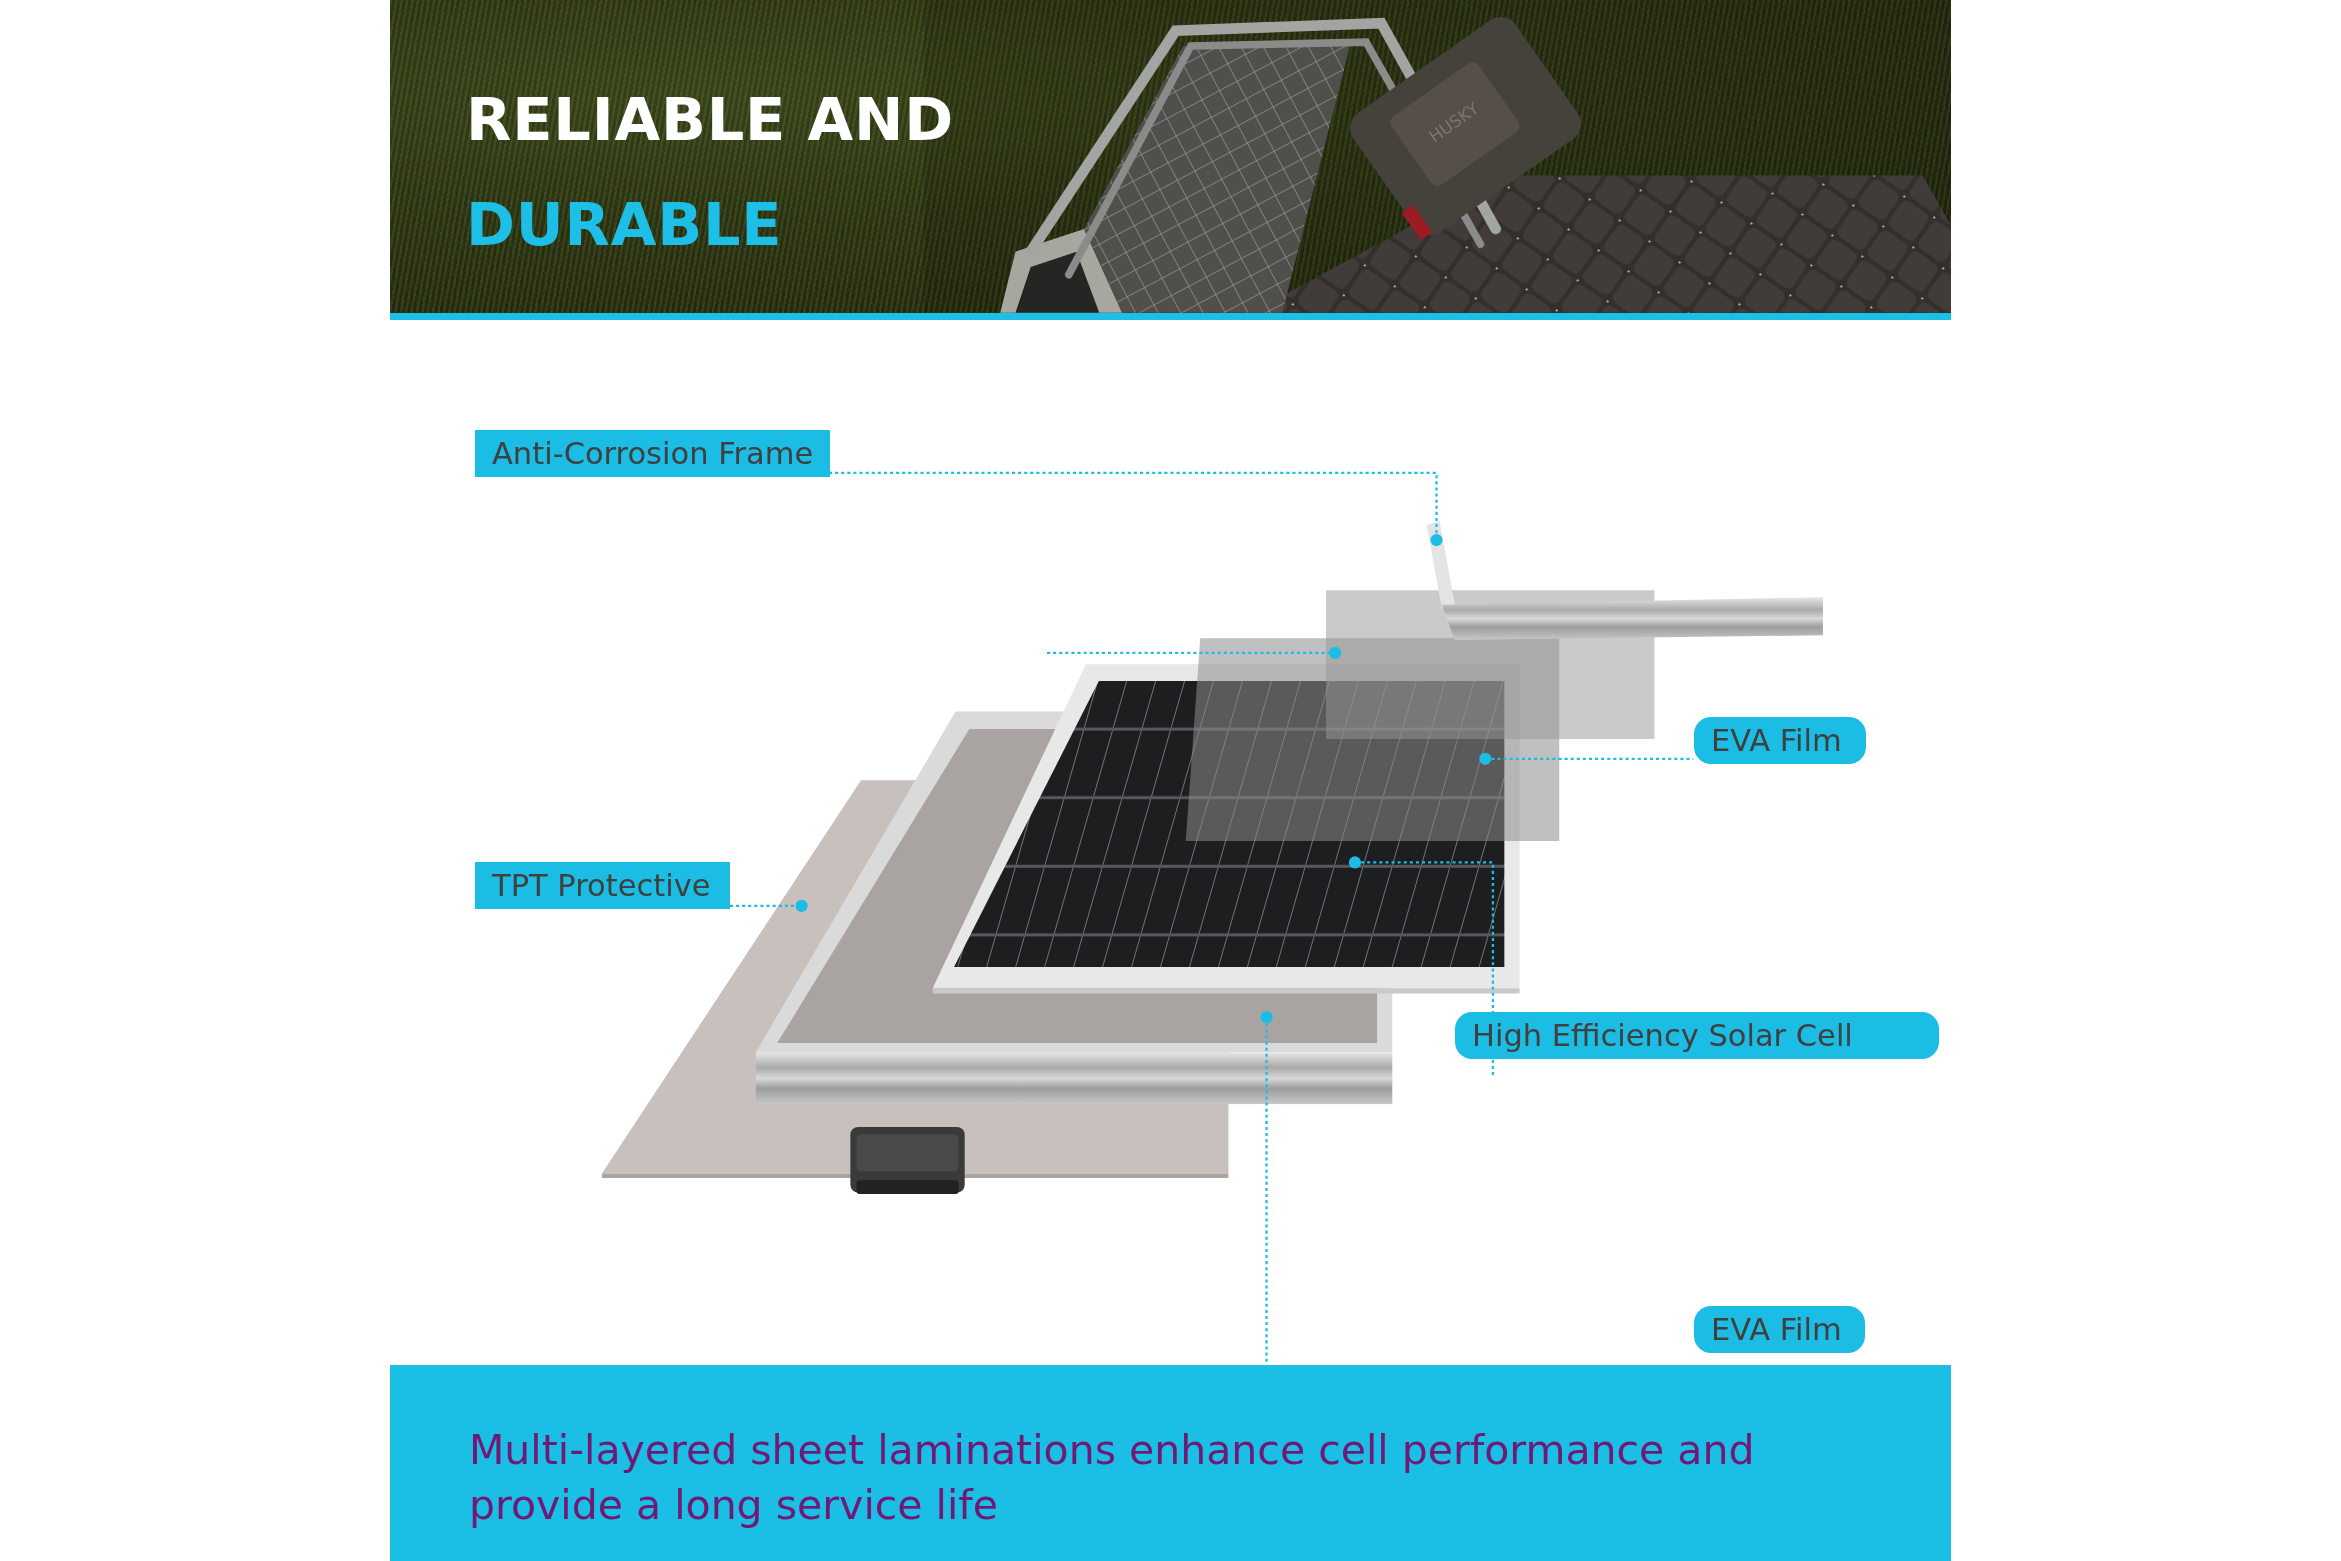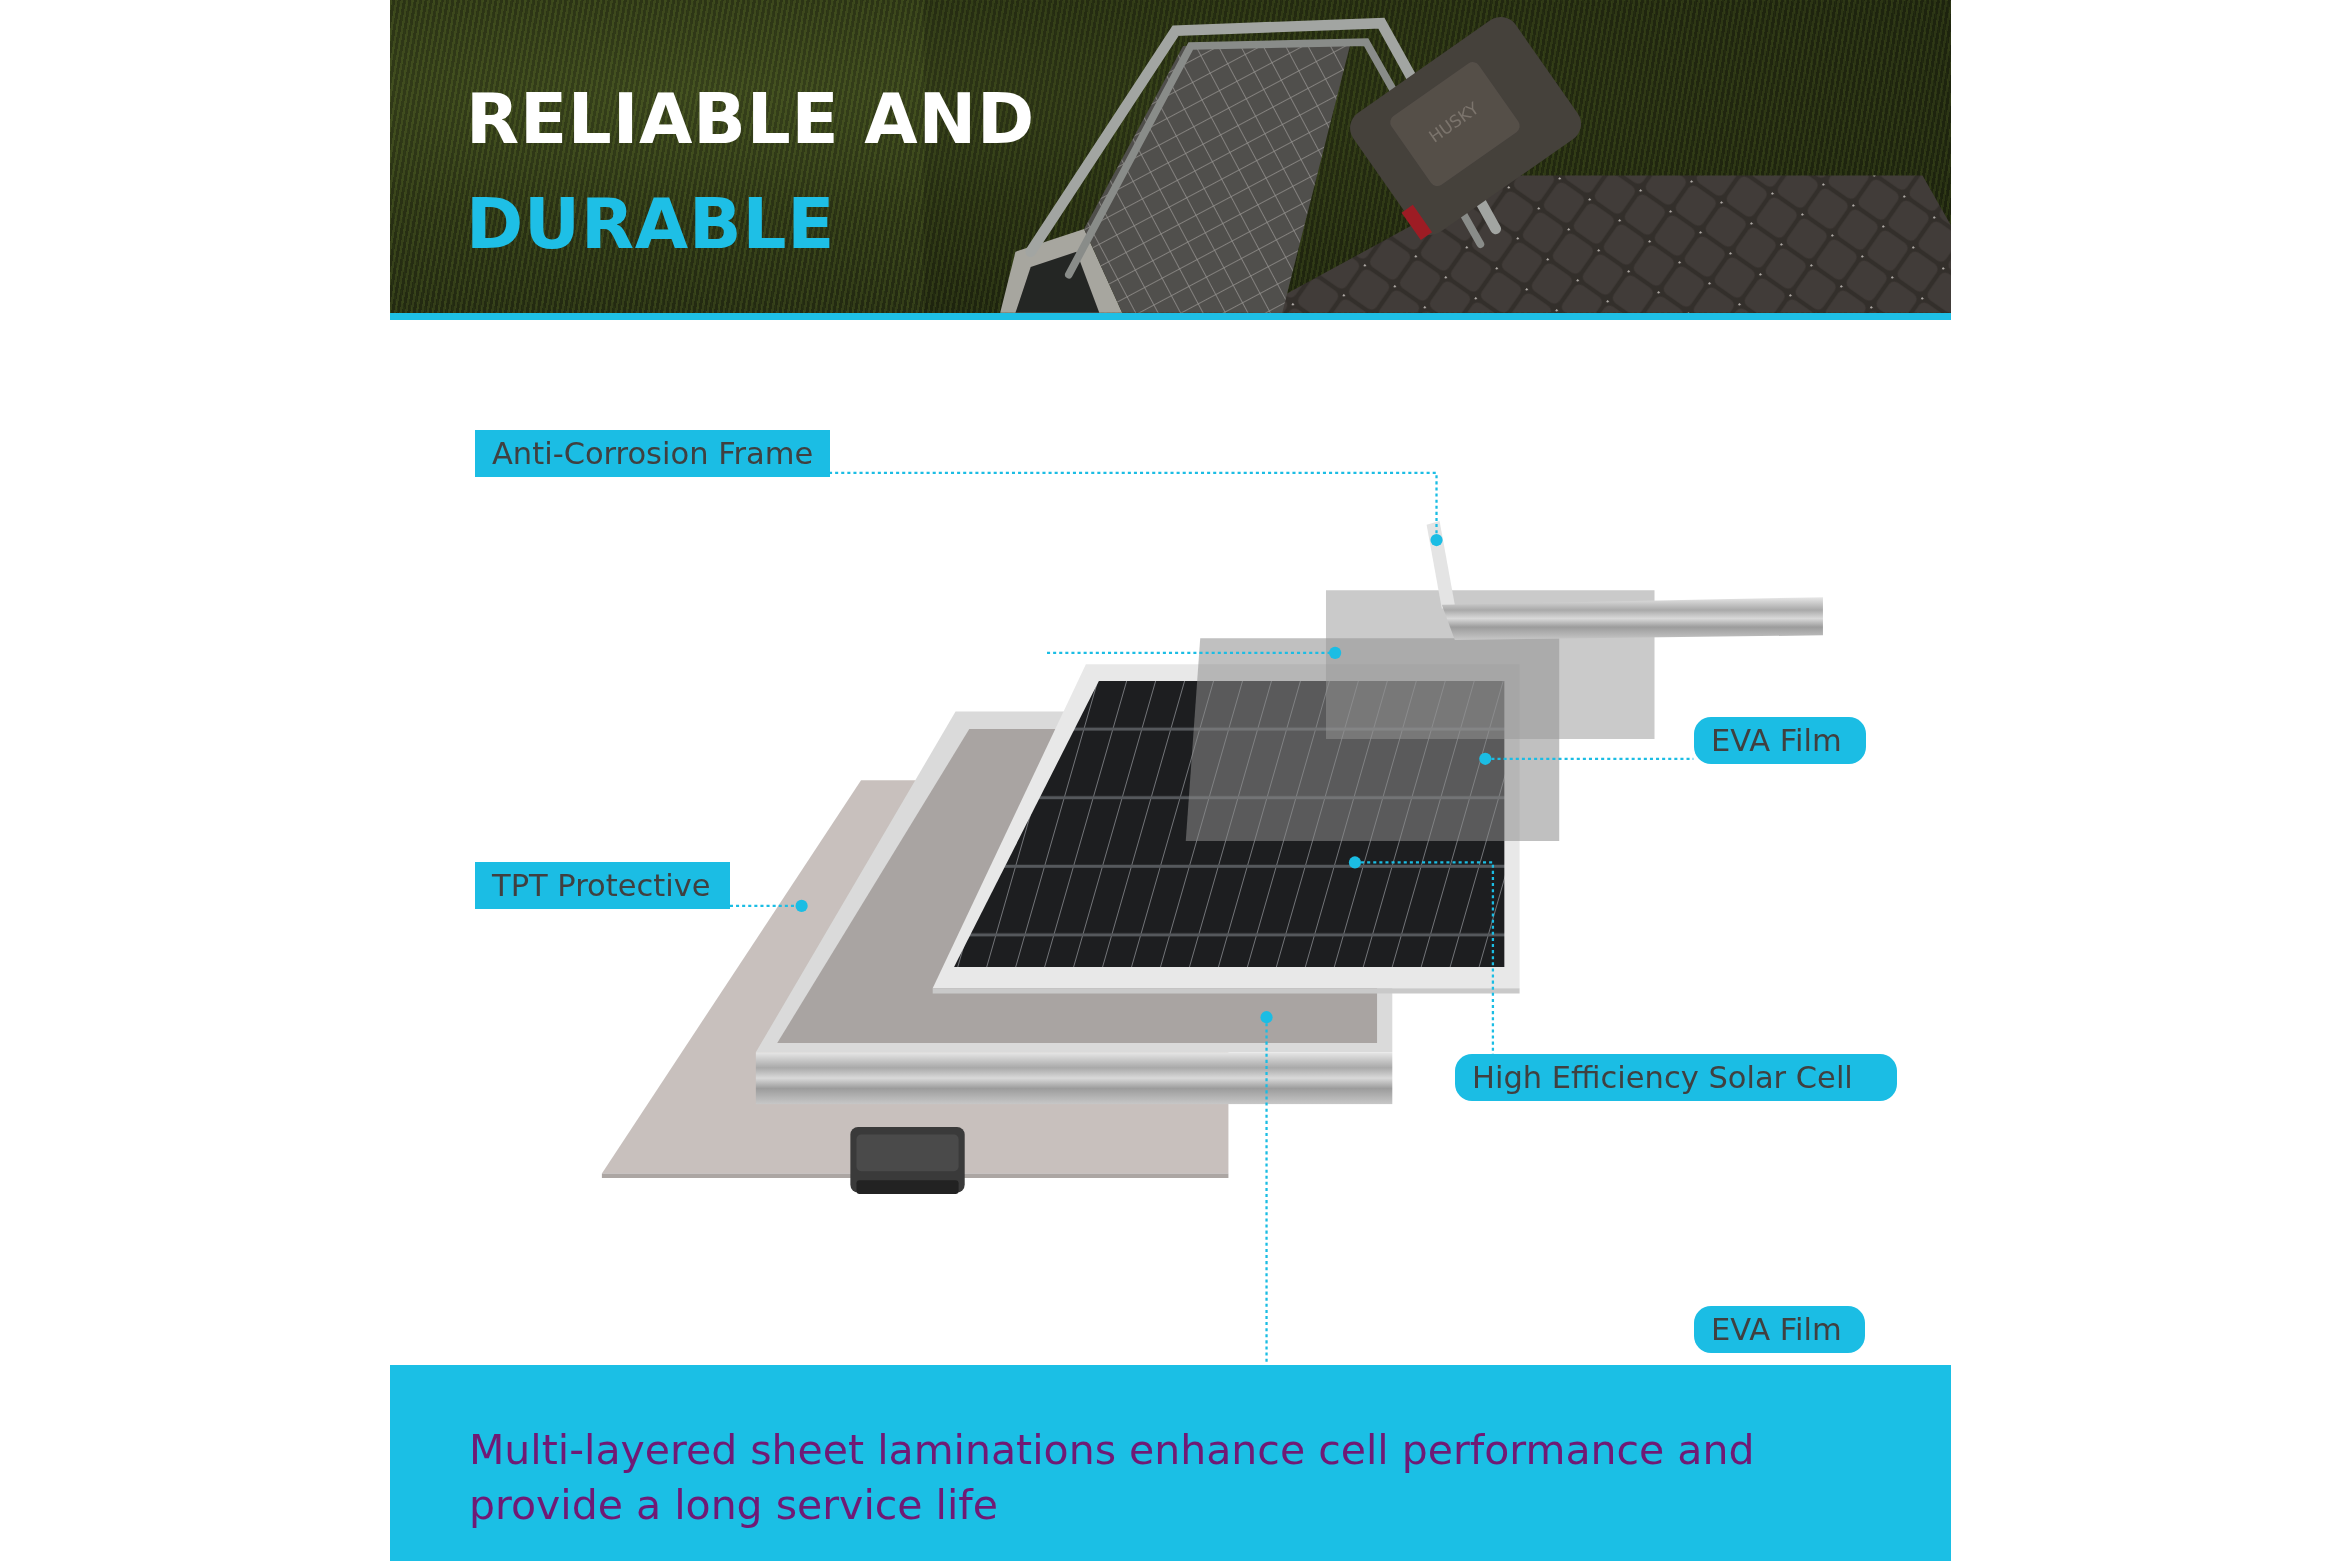--- a/index.html
+++ b/index.html
@@ -4,21 +4,21 @@
 <style>
   html, body { margin:0; padding:0; }
   body { width:2342px; height:1561px; background:#ffffff; position:relative; overflow:hidden; font-family:"Liberation Sans", sans-serif; }
   .page { position:absolute; left:390px; top:0; width:1561px; height:1561px; background:#ffffff; }
   .hero { position:absolute; left:0; top:0; width:1561px; height:313px; overflow:hidden;
     background: radial-gradient(ellipse at 20% 30%, #3f4a1f 0%, #2e3616 40%, #1f2510 100%); }
   .hero .grass { position:absolute; inset:0;
     background: repeating-linear-gradient(100deg, rgba(90,110,40,0.25) 0 2.3px, rgba(20,25,10,0.2) 2.3px 5.3px),
                 repeating-linear-gradient(80deg, rgba(60,80,25,0.25) 0 1.5px, rgba(0,0,0,0) 1.5px 6.9px); }
   .hero .vehicle { position:absolute; left:534px; top:0; width:1029px; height:313px; }
-  .hero-title { position:absolute; left:76px; top:67px; font-family:"DejaVu Sans", sans-serif; font-weight:bold; font-size:69px; line-height:105px; letter-spacing:0.8px; }
+  .hero-title { position:absolute; left:76px; top:67px; font-family:"DejaVu Sans", sans-serif; font-weight:bold; font-size:59px; line-height:105px; letter-spacing:0.8px; }
   .hero-title .l1 { color:#ffffff; display:block; }
   .hero-title .l2 { color:#1ebfe6; display:block; }
   .hero-stripe { position:absolute; left:0; top:313px; width:1561px; height:6.9px; background:#1ebfe6; }
 
   .diagram { position:absolute; left:0; top:319px; width:1561px; height:1045px; }
   .label { position:absolute; background:#1bbde4; color:#404040; font-family:"DejaVu Sans", sans-serif; font-size:30.5px; line-height:47px; height:47px; padding:0 17px; box-sizing:border-box; white-space:nowrap; }
   .label.right { text-align:left;border-radius:17px; }
   svg.art { position:absolute; left:0; top:0; }
 
   .footer { position:absolute; left:0; top:1365px; width:1561px; height:197px; background:#1bbfe5; }
@@ -133,21 +133,21 @@
 
     <div class="label" style="left:85px; top:111px; width:355px;">
       <span>Anti-Corrosion Frame</span>
     </div>
     <div class="label right" style="left:1304px; top:398px; width:172px;">
       <span>EVA Film</span>
     </div>
     <div class="label" style="left:85px; top:543px; width:255px;">
       <span>TPT Protective</span>
     </div>
-    <div class="label right" style="left:1065px; top:735px; width:442px;">
+    <div class="label right" style="left:1065px; top:693px; width:484px;">
       <span>High Efficiency Solar Cell</span>
     </div>
     <div class="label right" style="left:1304px; top:987px; width:171px;">
       <span>EVA Film</span>
     </div>
   </div>
 
   <div class="footer">
     <div class="footer-text">Multi-layered sheet laminations enhance cell performance and provide a long service life</div>
   </div>

